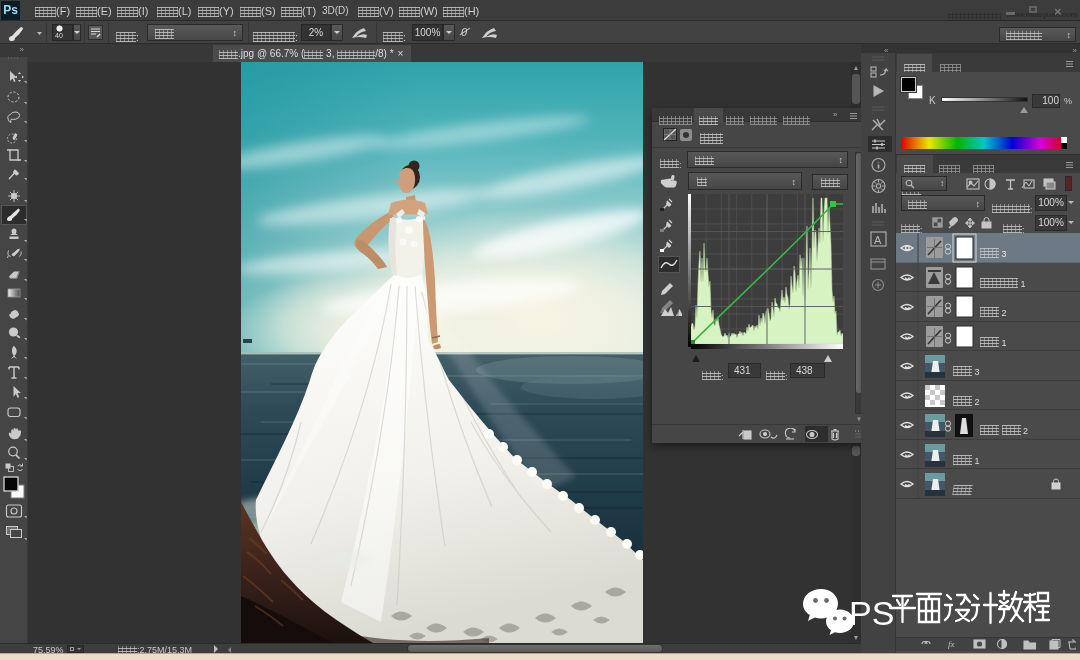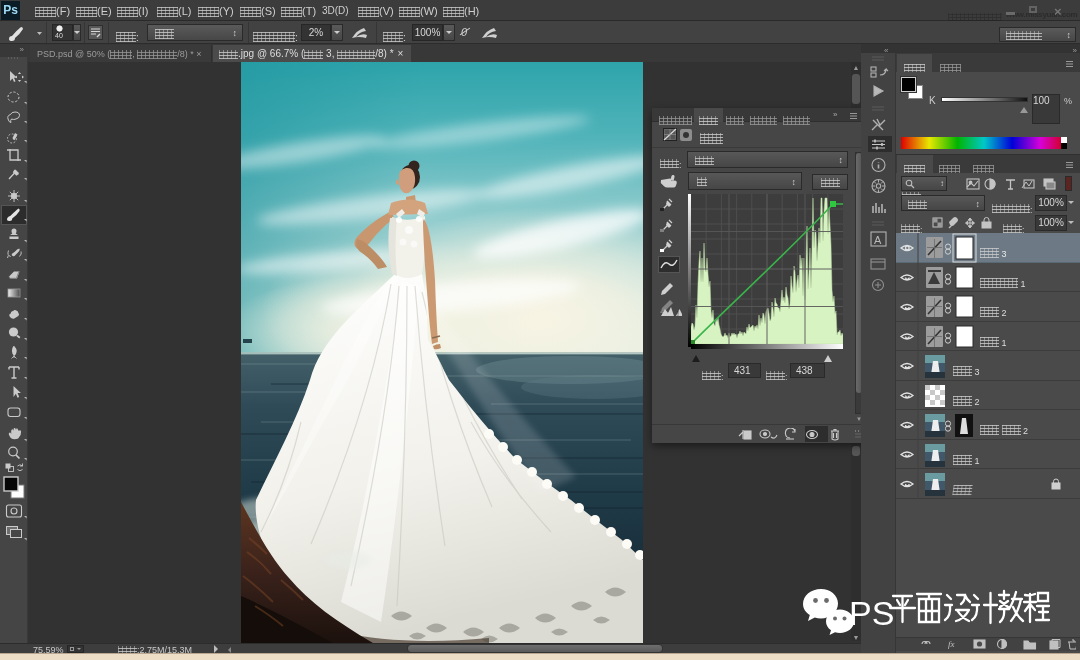--- a/index.html
+++ b/index.html
@@ -102,23 +102,20 @@
 <div class="abs" style="left:383px;top:27px"><span class="cj" style="width:20px"></span><span style="color:#d5d5d5;font-size:10px">:</span></div>
 <div class="abs obox" style="left:412px;top:24px;width:31px;height:17px;line-height:15px;text-align:center">100%</div>
 <div class="abs oddl" style="left:443px;top:24px;width:12px;height:17px"></div>
 <div class="abs" style="left:446px;top:31px;width:0;height:0;border:3px solid transparent;border-top-color:#ccc"></div>
 <div class="abs" style="left:461px;top:26px;color:#cfcfcf;font-size:11px;font-style:italic">0</div>
     <div class="abs" style="left:459px;top:31px;width:12px;height:1.2px;background:#cfcfcf;transform:rotate(-35deg)"></div>
 <div class="abs" id="ob-air2" style="left:482px;top:25px;width:16px;height:15px"></div>
 <div class="abs oddl" style="left:999px;top:27px;width:77px;height:15px"><span class="cj cj9" style="width:36px;margin:3px 0 0 6px"></span><span style="position:absolute;right:4px;top:2px;color:#ccc;font-size:9px">↕</span></div>
 
 <div id="tabrow" class="abs"></div>
-<div class="abs dtab" style="left:30px;width:182px;background:#3a3a3a;border-right:1px solid #2e2e2e;color:#9b9b9b">
- <span style="margin-left:7px;font-size:9px">PSD.psd @ 50% (</span><span class="cj cjdim cj9" style="width:22px"></span><span style="font-size:9px">, </span><span class="cj cjdim cj9" style="width:40px"></span><span style="font-size:9px">/8) * ×</span>
-</div>
 <div class="abs dtab" style="left:213px;width:198px;background:#4b4b4b;color:#dedede">
  <span style="margin-left:6px"><span class="cj cj9" style="width:19px"></span>.jpg @ 66.7% (</span><span class="cj cj9" style="width:19px"></span><span> 3,&nbsp;</span><span class="cj cj9" style="width:38px"></span><span>/8) *</span><span style="margin-left:4px">×</span>
 </div>
 <div class="abs" style="left:2px;top:45px;color:#9a9a9a;font-size:8px;letter-spacing:-1px">»</div>
 
 <div id="toolbar" class="abs">
       <div class="hd">»</div>
     </div>
 <div class="abs" style="left:8px;top:57px;width:12px;height:2px;background:repeating-linear-gradient(90deg,#5c5c5c 0 1px,transparent 1px 3px)"></div>
 <svg id="tools" class="abs" style="left:0;top:0" width="28" height="660" viewBox="0 0 28 660">
@@ -481,21 +478,21 @@
  <div class="abs" style="left:1px;top:1px;width:35px;height:18px;background:#4a4a4a"></div>
  <div class="abs" style="left:8px;top:6px"><span class="cj" style="width:21px"></span></div>
  <div class="abs" style="left:44px;top:6px"><span class="cj cjdim" style="width:21px"></span></div>
  <div class="abs" style="left:170px;top:8px;width:7px;height:1px;background:#999;box-shadow:0 2.5px #999,0 5px #999"></div>
  <div class="abs" style="left:0;top:19px;width:184px;height:82px;background:#4a4a4a"></div>
  <div class="abs" style="left:12px;top:32px;width:15px;height:14px;background:#fff;border:1px solid #888"></div>
  <div class="abs" style="left:5px;top:24px;width:15px;height:15px;background:#000;border:1px solid #ccc;box-shadow:0 0 0 1px #333"></div>
  <div class="abs" style="left:33px;top:42px;color:#ccc;font-size:10px">K</div>
  <div class="abs" style="left:45px;top:44px;width:87px;height:5px;background:linear-gradient(90deg,#fff,#111);border:1px solid #333"></div>
  <div class="abs" style="left:124px;top:50px;width:0;height:0;border:4px solid transparent;border-bottom:6px solid #999"></div>
- <div class="abs vbox" style="left:136px;top:41px;width:28px;height:30px;line-height:12px;text-align:left;padding-right:0">100</div>
+ <div class="abs vbox" style="left:136px;top:41px;width:28px;height:14px;line-height:12px;text-align:right;padding-right:0">100</div>
  <div class="abs" style="left:168px;top:43px;color:#ccc;font-size:9px">%</div>
  <div class="abs" style="left:5px;top:84px;width:166px;height:12px;background:linear-gradient(90deg,#e00000,#e8e800 17%,#00b400 34%,#00c8c8 50%,#0000d8 67%,#d800d8 84%,#d00000)"></div>
  <div class="abs" style="left:165px;top:84px;width:6px;height:6px;background:#fff"></div>
  <div class="abs" style="left:165px;top:90px;width:6px;height:6px;background:#000"></div>
 
  <div class="abs" style="left:0;top:101px;width:184px;height:19px;background:#3a3a3a;border-top:1px solid #303030"></div>
  <div class="abs" style="left:1px;top:102px;width:36px;height:18px;background:#4a4a4a"></div>
  <div class="abs" style="left:8px;top:107px"><span class="cj" style="width:21px"></span></div>
  <div class="abs" style="left:43px;top:107px"><span class="cj cjdim" style="width:21px"></span></div>
  <div class="abs" style="left:77px;top:107px"><span class="cj cjdim" style="width:21px"></span></div>

